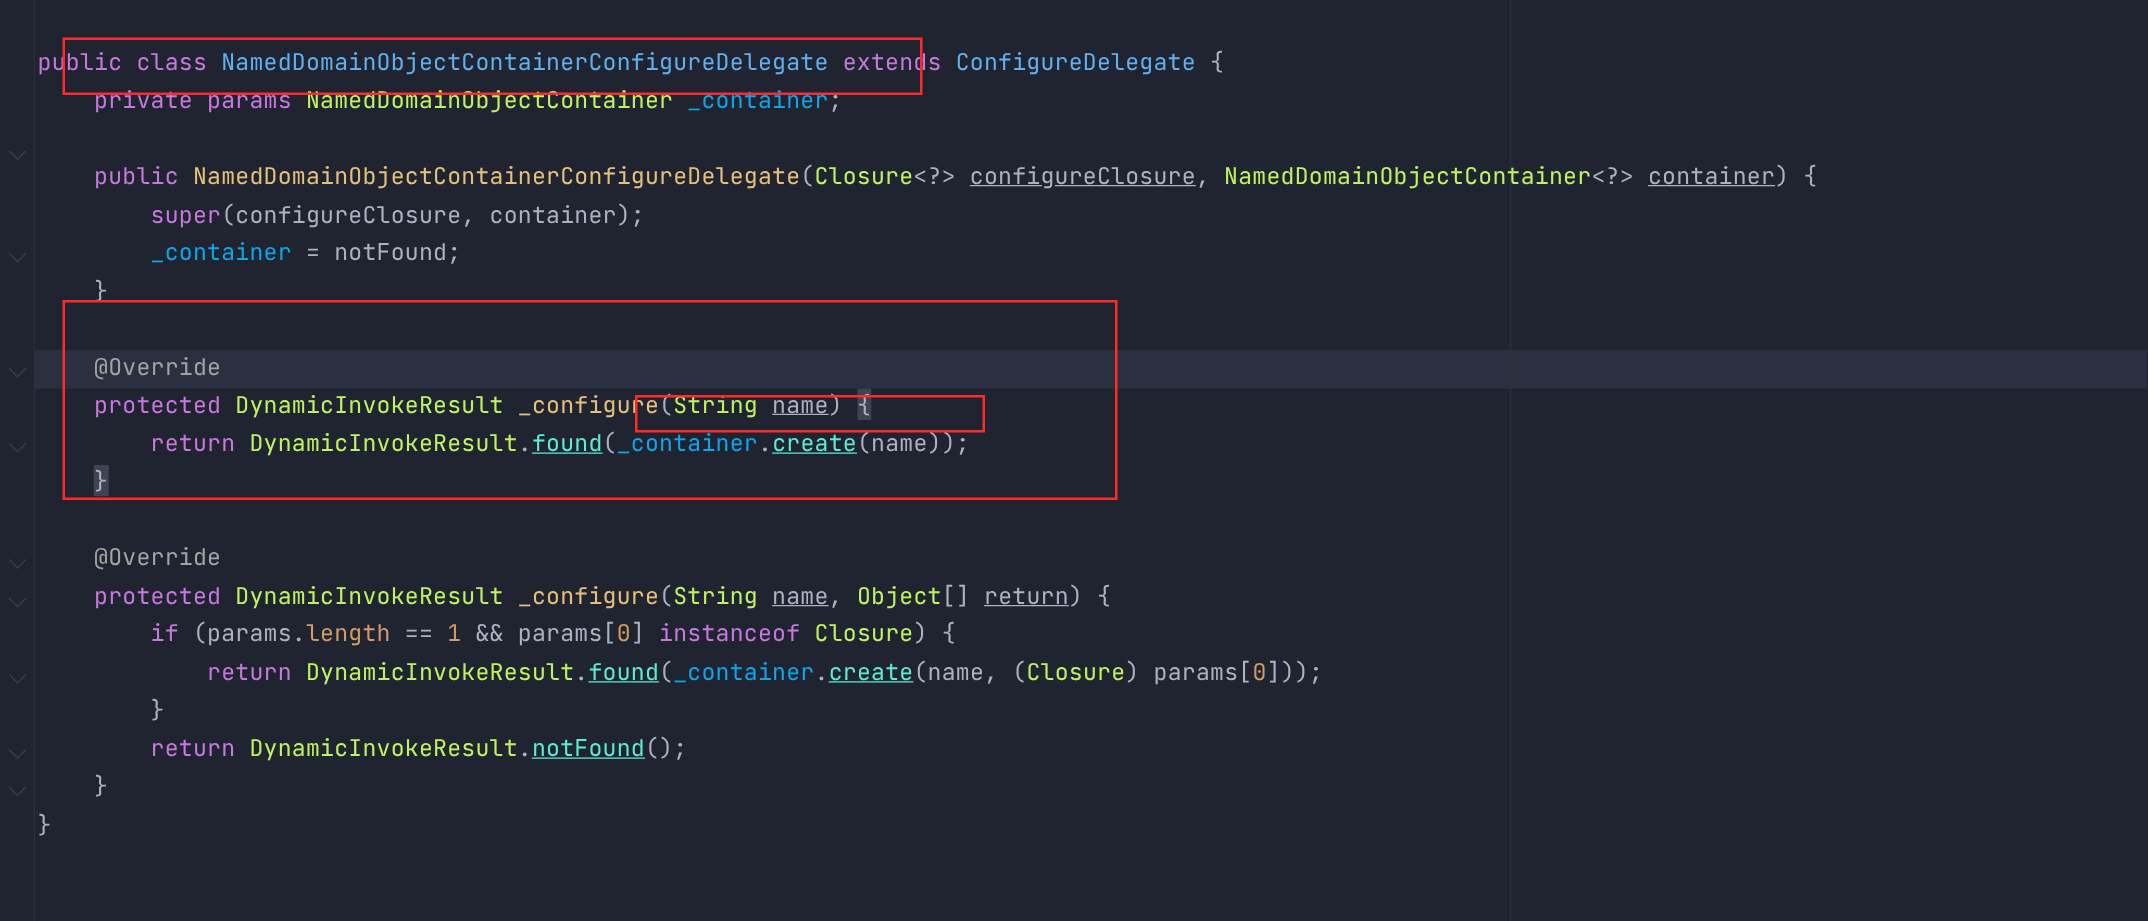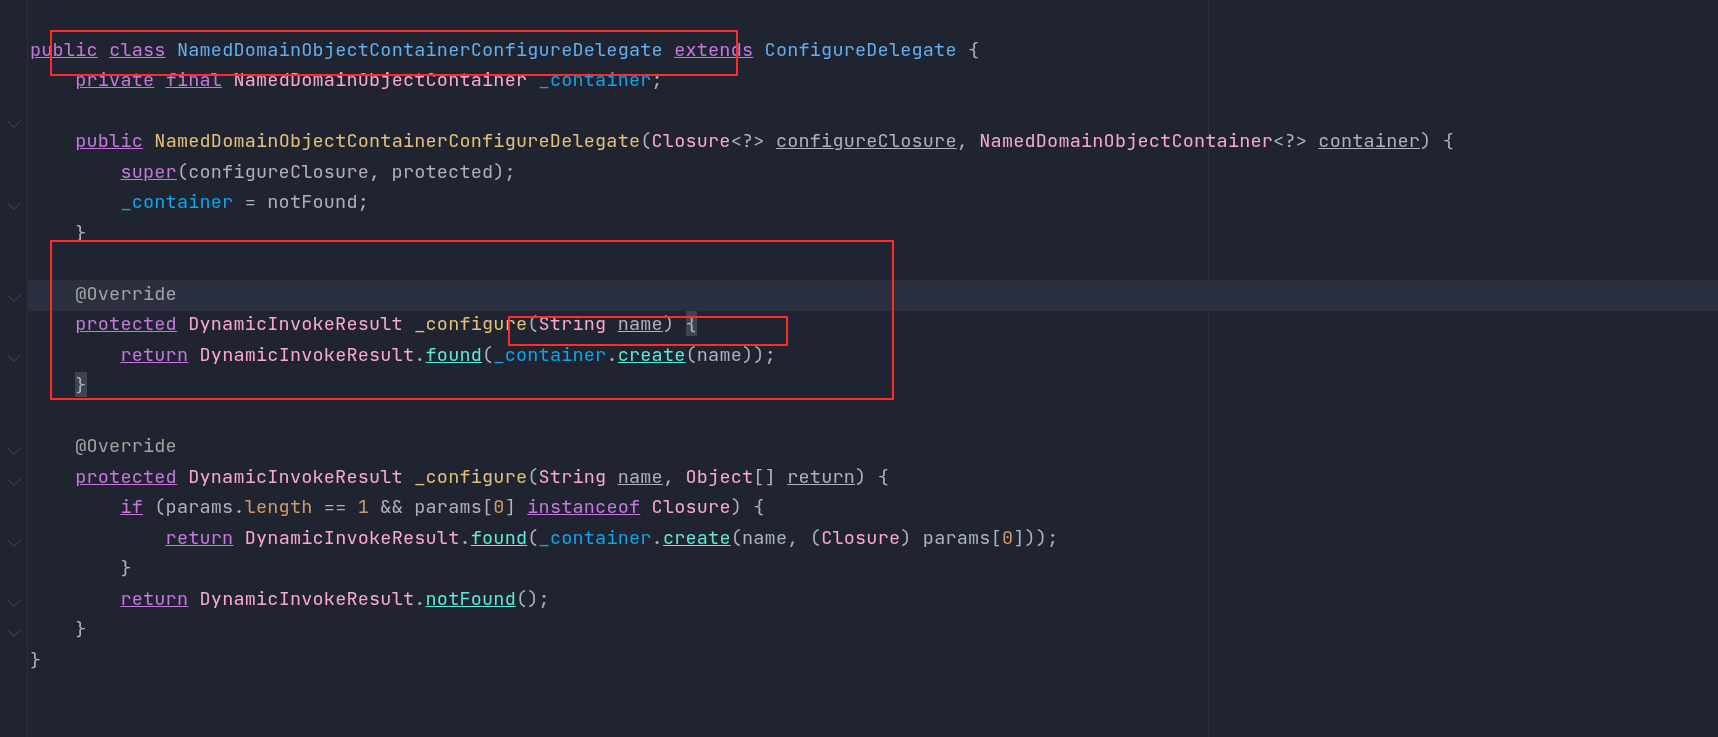--- a/index.html
+++ b/index.html
@@ -31,22 +31,22 @@
     border-right:none;
     transform:rotate(-45deg);
     opacity:.45;
   }
   .code {
     position:absolute;
     left:30px; top:4px;
     white-space:pre;
     letter-spacing:0.2px;
   }
-  .kw  { color:#c678dd;text-decoration:underline; }
-  .cls { color:#f9a8d4; }
+  .kw  { color:#c678dd; }
+  .cls { color:#bef264; }
   .cls2{ color:#61afef; }
   .fn  { color:#e5c07b; }
   .fn2 { color:#5eead4;text-decoration:underline; }
   .ann { color:#a3a3a3; }
   .id  { color:#d19a66; }
   .pn  { color:#abb2bf; }
   .num { color:#d19a66; }
   .field{ color:#0ea5e9; }
   .param{ color:#abb2bf;text-decoration:underline; }
   .hlrow{
@@ -88,24 +88,24 @@
   <div class="fold" style="top:350px"></div>
   <div class="fold" style="top:443px"></div>
   <div class="fold" style="top:474px"></div>
   <div class="fold" style="top:535px"></div>
   <div class="fold" style="top:595px"></div>
   <div class="fold" style="top:625px"></div>
 </div>
 
 <div class="code">
 <span><span class="kw">public</span> <span class="kw">class</span> <span class="cls2">NamedDomainObjectContainerConfigureDelegate</span> <span class="kw">extends</span> <span class="cls2">ConfigureDelegate</span> <span class="pn">{</span></span>
-<span>    <span class="kw">private</span> <span class="kw">final</span> <span class="cls">NamedDomainObjectContainer</span> <span class="field">_container</span><span class="pn">;</span></span>
+<span>    <span class="kw">private</span> <span class="kw">params</span> <span class="cls">NamedDomainObjectContainer</span> <span class="field">_container</span><span class="pn">;</span></span>
 <span> </span>
 <span>    <span class="kw">public</span> <span class="fn">NamedDomainObjectContainerConfigureDelegate</span>(<span class="cls">Closure</span><span class="pn">&lt;?&gt;</span> <span class="param">configureClosure</span>, <span class="cls">NamedDomainObjectContainer</span><span class="pn">&lt;?&gt;</span> <span class="param">container</span><span class="pn">) {</span></span>
-<span>        <span class="kw">super</span><span class="pn">(configureClosure, protected);</span></span>
+<span>        <span class="kw">super</span><span class="pn">(configureClosure, container);</span></span>
 <span>        <span class="field">_container</span><span class="pn"> = notFound;</span></span>
 <span>    <span class="pn">}</span></span>
 <span> </span>
 <span>    <span class="ann">@Override</span></span>
 <span>    <span class="kw">protected</span> <span class="cls">DynamicInvokeResult</span> <span class="fn">_configure</span><span class="pn">(</span><span class="cls">String</span> <span class="param">name</span><span class="pn">) </span><span class="bracesel">{</span></span>
 <span>        <span class="kw">return</span> <span class="cls">DynamicInvokeResult</span><span class="pn">.</span><span class="fn2">found</span><span class="pn">(</span><span class="field">_container</span><span class="pn">.</span><span class="fn2">create</span><span class="pn">(name)</span><span class="pn">);</span></span>
 <span>    <span class="bracesel">}</span></span>
 <span> </span>
 <span>    <span class="ann">@Override</span></span>
 <span>    <span class="kw">protected</span> <span class="cls">DynamicInvokeResult</span> <span class="fn">_configure</span><span class="pn">(</span><span class="cls">String</span> <span class="param">name</span><span class="pn">, </span><span class="cls">Object</span><span class="pn">[]</span> <span class="param">return</span><span class="pn">) {</span></span>

